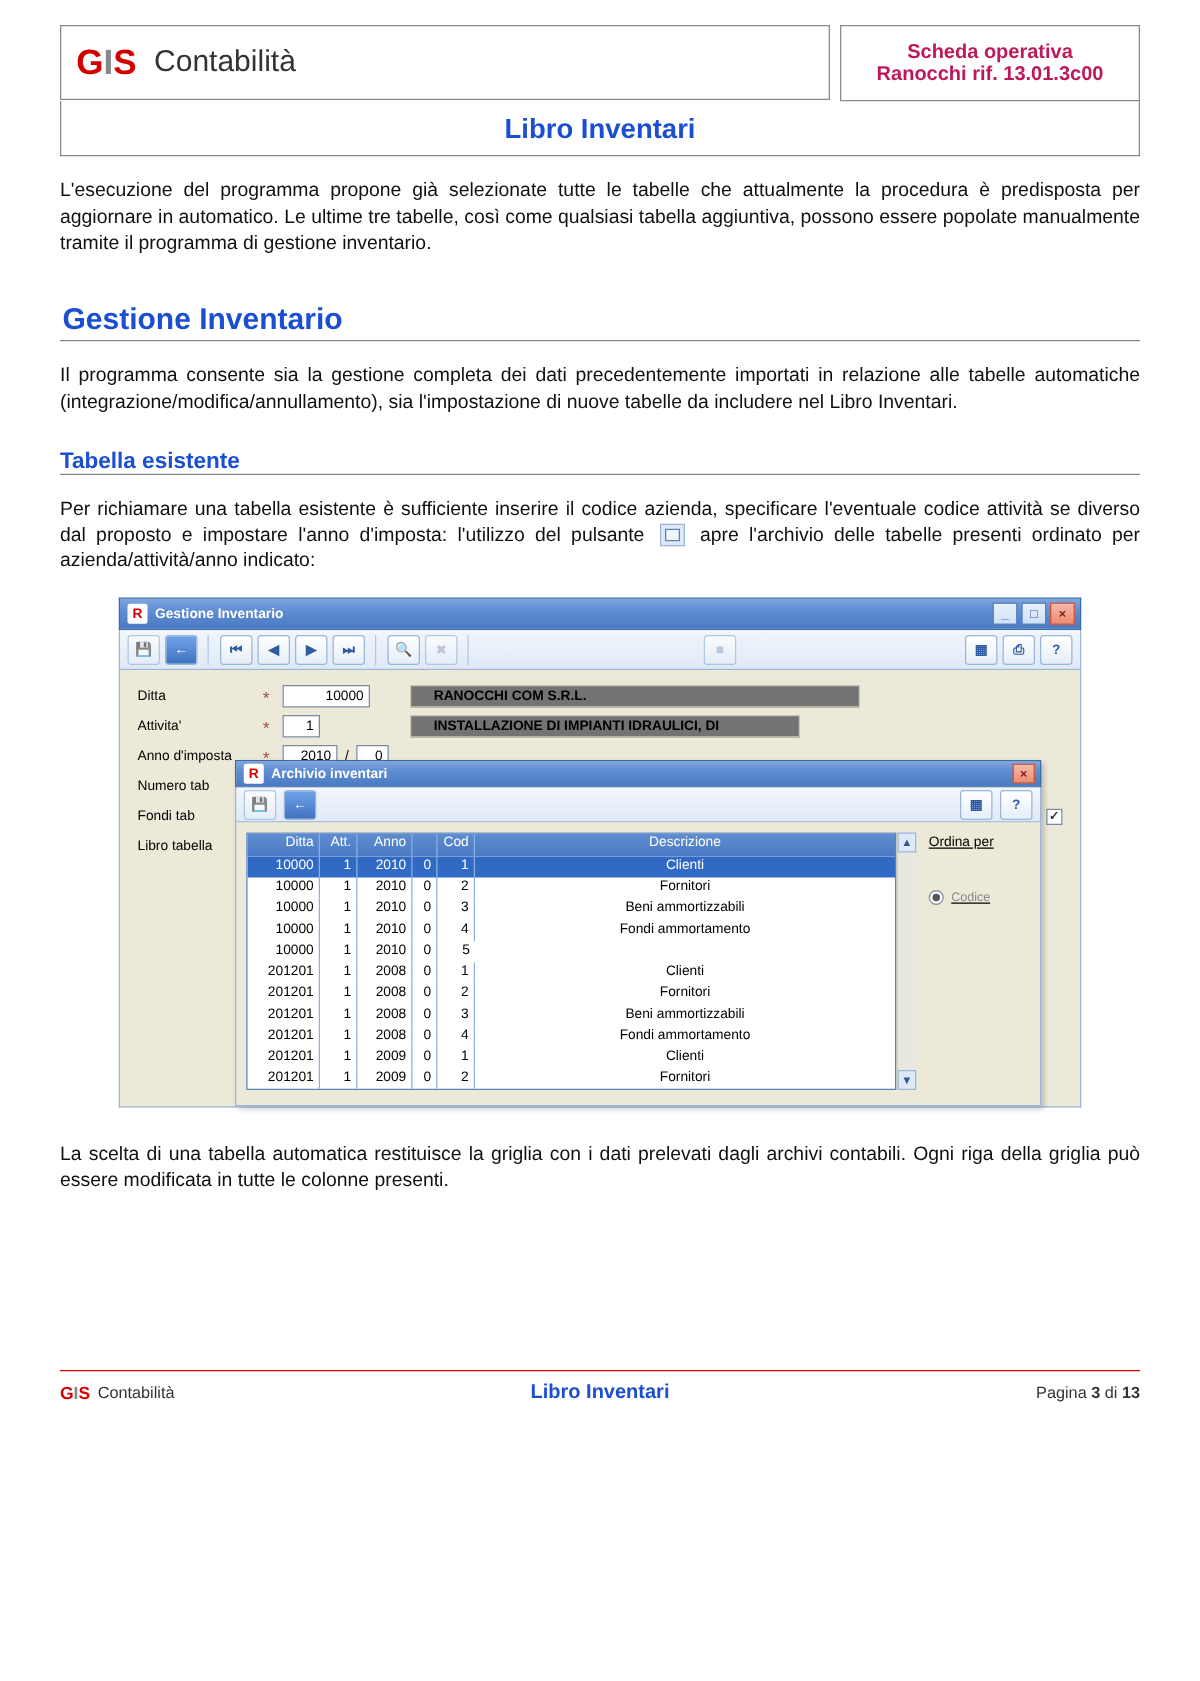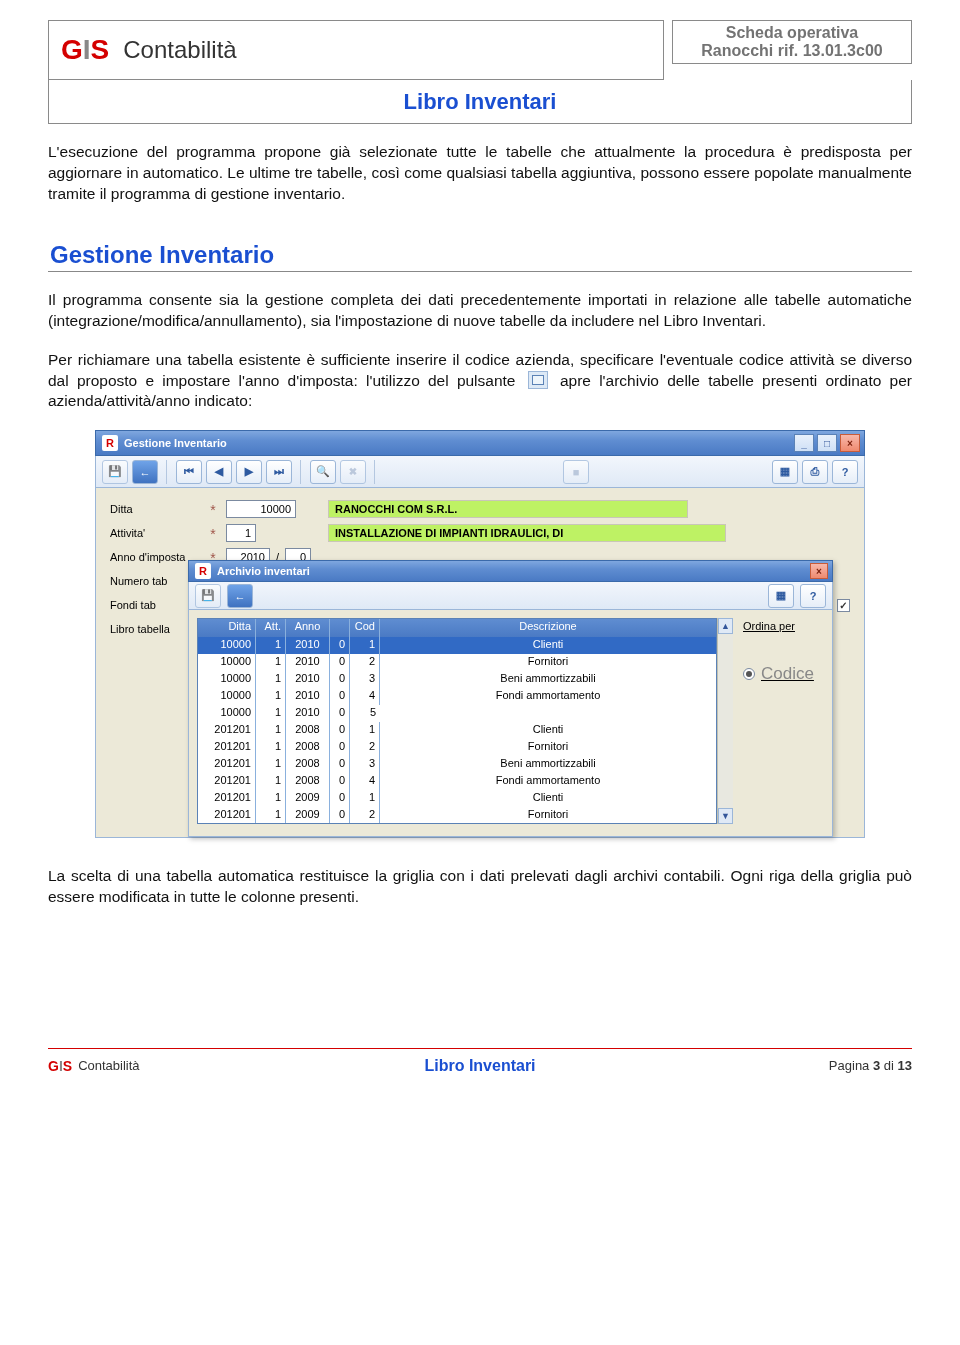--- a/index.html
+++ b/index.html
@@ -48,27 +48,27 @@
     color: #d40000;
   }
   .hdr-app .gis .i { color: #888; }
   .hdr-app .app-name {
     font: 400 24px/1 Arial, sans-serif;
     color: #333;
     margin-left: 4px;
   }
   .hdr-meta {
     border: 1px solid #8a8a8a;
-    height: 44px;
+    height: 61px;
     width: 240px;
     text-align: center;
     display: flex;
     flex-direction: column;
     justify-content: center;
-    color: #737373;
+    color: #be185d;
     font-size: 16px;
     font-weight: 700;
   }
   .hdr-title {
     border: 1px solid #8a8a8a;
     border-top: none;
     height: 44px;
     display: flex;
     align-items: center;
     justify-content: center;
@@ -186,24 +186,24 @@
     background: #fff;
     border: 1px solid #7b8aa0;
     height: 18px;
     padding: 0 4px;
     display: flex;
     align-items: center;
     justify-content: flex-end;
     font-size: 11px;
   }
   .freadout {
-    background: #bef264;
+    background: #737373;
     border: 1px solid #c9c6b8;
     height: 18px;
-    padding: 0 6px;
+    padding: 0 18px;
     display: flex;
     align-items: center;
     font-size: 11px;
     font-weight: 700;
   }
   .checkbox {
     width: 13px; height: 13px;
     border: 1px solid #7b8aa0;
     background: #fff;
     display: inline-flex; align-items: center; justify-content: center;
@@ -245,21 +245,21 @@
     display: flex;
     background: linear-gradient(#5f8dd1, #4a7ac4);
     color: #fff;
     font-weight: 400;
     height: 18px;
   }
   .gc { border-right: 1px solid #8ab0dd; padding: 1px 4px; overflow: hidden; white-space: nowrap; }
   .gc:last-child { border-right: none; }
   .gc.ditta { width: 58px; text-align: right; }
   .gc.att   { width: 30px; text-align: right; }
-  .gc.anno  { width: 44px; text-align: center; }
+  .gc.anno  { width: 44px; text-align: right; }
   .gc.cod   { width: 30px; text-align: right; }
   .gc.desc  { flex: 1; text-align: center; }
   .grid-rows { max-height: 186px; overflow: hidden; }
   .gr { display: flex; height: 17px; }
   .gr:first-child { background: #316ac5; color: #fff; }
   .scroll-stub {
     width: 16px;
     background: #e8e8e0;
     border-left: 1px solid #c0c0b0;
     display: flex; flex-direction: column; justify-content: space-between;
@@ -268,21 +268,21 @@
     height: 16px; border: 1px solid #9bb6d8; background: #dfe9f6;
     display: flex; align-items: center; justify-content: center;
     font-size: 9px; color: #33569a;
   }
   .side-panel {
     flex: 1;
     padding-top: 2px;
     text-decoration: underline;
   }
   .side-panel .sp-label { font-size: 11px; color: #000; margin-bottom: 4px; }
-  .radio-row { display: flex; align-items: center; gap: 6px; font-size: 17px; color: #888; margin-top: 32px;}
+  .radio-row { display: flex; align-items: center; gap: 6px; font-size: 10px; color: #888; margin-top: 32px;}
   .radio-dot {
     width: 12px; height: 12px; border-radius: 50%;
     border: 1px solid #7b8aa0; background: #fff;
     display: inline-flex; align-items: center; justify-content: center;
   }
   .radio-dot .on { width: 6px; height: 6px; border-radius: 50%; background: #555; }
 
   
   .page-footer {
     position: relative;
@@ -329,20 +329,21 @@
       <div>Ranocchi rif. 13.01.3c00</div>
     </div>
   </div>
   <div class="hdr-title">Libro Inventari</div>
 
   <p class="body-text">L'esecuzione del programma propone già selezionate tutte le tabelle che attualmente la procedura è predisposta per aggiornare in automatico. Le ultime tre tabelle, così come qualsiasi tabella aggiuntiva, possono essere popolate manualmente tramite il programma di gestione inventario.</p>
 
   <h2 class="section">Gestione Inventario</h2>
   <p class="body-text">Il programma consente sia la gestione completa dei dati precedentemente importati in relazione alle tabelle automatiche (integrazione/modifica/annullamento), sia l'impostazione di nuove tabelle da includere nel Libro Inventari.</p>
 
+  <h3 class="sub">Tabella esistente</h3>
   <p class="body-text">
     <span>Per richiamare una tabella esistente è sufficiente inserire il codice azienda, specificare l'eventuale codice attività se diverso dal proposto e impostare l'anno d'imposta: l'utilizzo del pulsante </span>
     <span class="inline-icon"></span>
     <span> apre l'archivio delle tabelle presenti ordinato per azienda/attività/anno indicato:</span>
   </p>
 
   <div class="shot">
 
     <div class="win-titlebar">
       <span class="r-badge">R</span>
@@ -378,21 +379,21 @@
         <span class="fmark">*</span>
         <span class="finput" style="width:70px;">10000</span>
         <span style="width:20px"></span>
         <span class="freadout" style="width:360px;">RANOCCHI COM S.R.L.</span>
       </div>
       <div class="frow">
         <span class="flabel">Attivita'</span>
         <span class="fmark">*</span>
         <span class="finput" style="width:30px;">1</span>
         <span style="width:60px"></span>
-        <span class="freadout" style="width:398px;">INSTALLAZIONE DI IMPIANTI IDRAULICI, DI</span>
+        <span class="freadout" style="width:312px;">INSTALLAZIONE DI IMPIANTI IDRAULICI, DI</span>
       </div>
       <div class="frow">
         <span class="flabel">Anno d'imposta</span>
         <span class="fmark">*</span>
         <span class="finput" style="width:44px;">2010</span>
         <span>/</span>
         <span class="finput" style="width:26px;">0</span>
       </div>
       <div class="frow">
         <span class="flabel">Numero tab</span>

